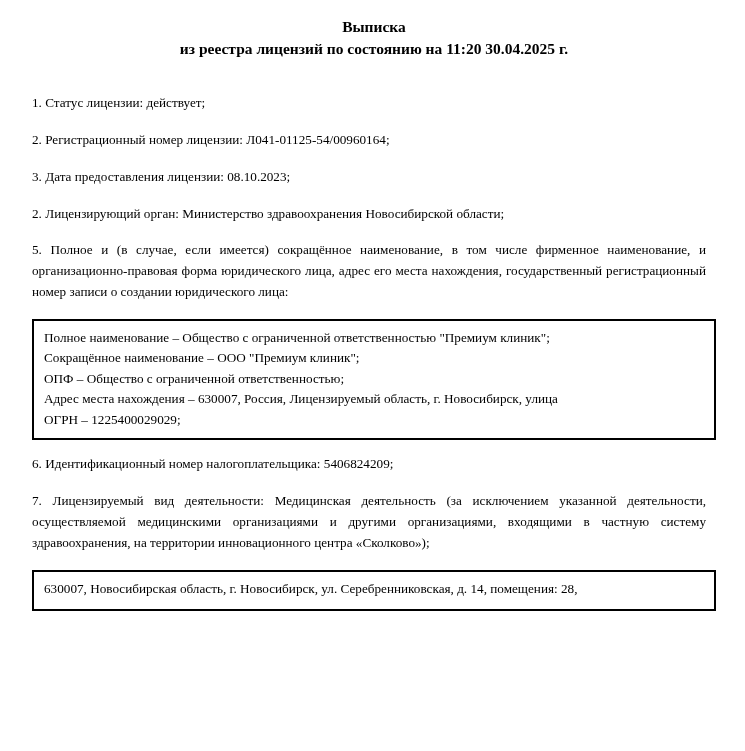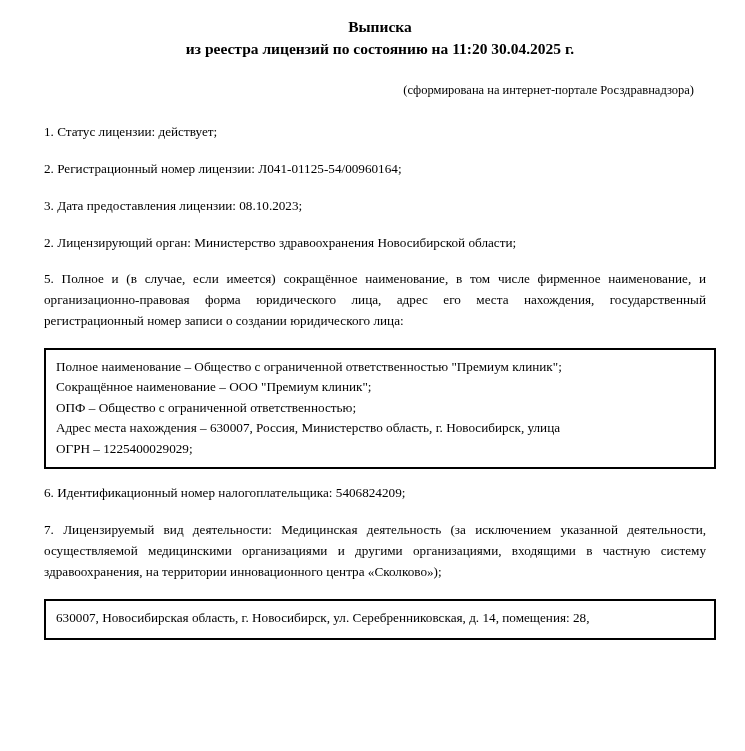--- a/index.html
+++ b/index.html
@@ -12,21 +12,21 @@
     height: 751px;
     font-family: "Liberation Serif", "DejaVu Serif", serif;
     color: #000000;
     position: relative;
     overflow: hidden;
   }
   .page {
     width: 744px;
     height: 751px;
     box-sizing: border-box;
-    padding: 12px 28px 0 44px;
+    padding: 12px 28px 0 32px;
     position: relative;
   }
   .title {
     text-align: center;
     font-weight: bold;
     font-size: 15.5px;
     line-height: 1.45;
     margin: 0;
     padding-top: 4px;
   }
@@ -34,21 +34,21 @@
     display: block;
   }
   .subtitle {
     text-align: right;
     font-size: 12.5px;
     margin-top: 22px;
     padding-right: 22px;
     color: #000;
   }
   .body {
-    margin-top: 24px;
+    margin-top: 32px;
     font-size: 13.2px;
     line-height: 1.58;
   }
   .para {
     margin: 0 0 16px 0;
     text-align: left;
   }
   .para.justify {
     text-align: justify;
     padding-right: 10px;
@@ -78,39 +78,38 @@
 </head>
 <body>
 
 <div class="page">
 
   <div class="title">
     <span>Выписка</span>
     <span class="line2">из реестра лицензий по состоянию на 11:20 30.04.2025 г.</span>
   </div>
 
-  <div class="subtitle">(сформирована на интернет-портале Росздравнадзора)</div>
 
   <div class="body">
 
     <p class="para">1. Статус лицензии: действует;</p>
 
     <p class="para">2. Регистрационный номер лицензии: Л041-01125-54/00960164;</p>
 
     <p class="para">3. Дата предоставления лицензии: 08.10.2023;</p>
 
     <p class="para">2. Лицензирующий орган: Министерство здравоохранения Новосибирской области;</p>
 
     <p class="para justify">5. Полное и (в случае, если имеется) сокращённое наименование, в том числе фирменное наименование, и организационно-правовая форма юридического лица, адрес его места нахождения, государственный регистрационный номер записи о создании юридического лица:</p>
 
     <div class="boxed box1">
       <span class="l">Полное наименование – Общество с ограниченной ответственностью "Премиум клиник";</span>
       <span class="l">Сокращённое наименование – ООО "Премиум клиник";</span>
       <span class="l">ОПФ – Общество с ограниченной ответственностью;</span>
-      <span class="l">Адрес места нахождения – 630007, Россия, Министерство область, г. Новосибирск, улица</span>
+      <span class="l">Адрес места нахождения – 630007, Россия, Лицензируемый область, г. Новосибирск, улица</span>
       <span class="l">ОГРН – 1225400029029;</span>
     </div>
 
     <p class="para">6. Идентификационный номер налогоплательщика: 5406824209;</p>
 
     <p class="para justify">7. Лицензируемый вид деятельности: Медицинская деятельность (за исключением указанной деятельности, осуществляемой медицинскими организациями и другими организациями, входящими в частную систему здравоохранения, на территории инновационного центра «Сколково»);</p>
 
     <div class="boxed box2 wide">
       <span class="gap-sm"></span>
       <span class="l">630007, Новосибирская область, г. Новосибирск, ул. Серебренниковская, д. 14, помещения: 28,</span>

